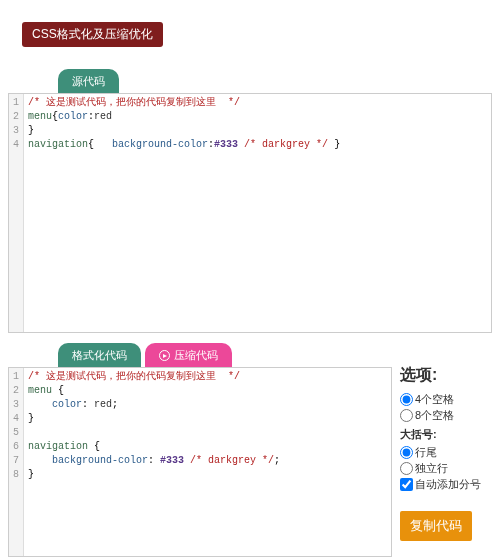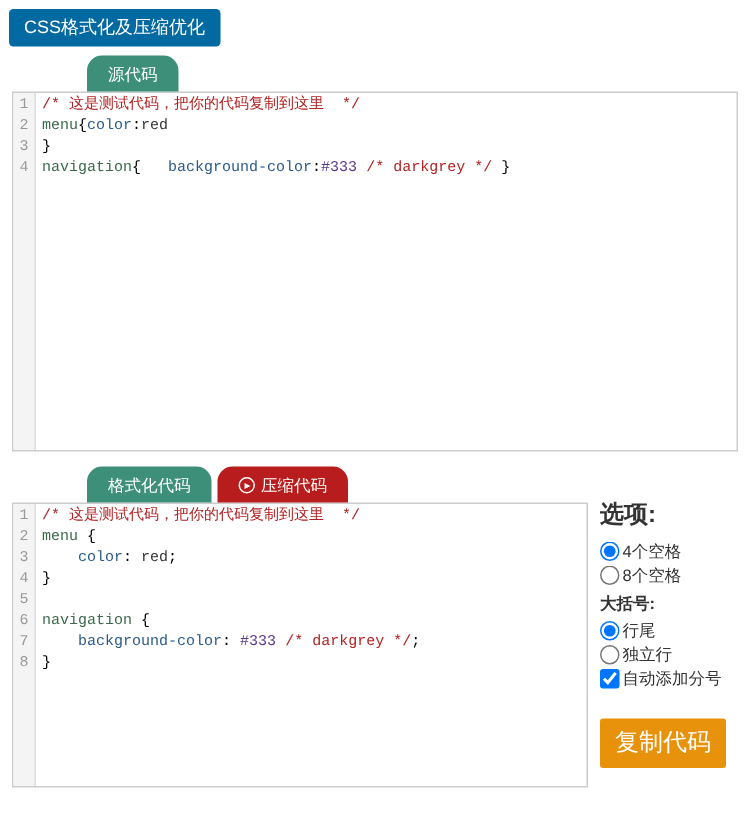--- a/index.html
+++ b/index.html
@@ -1,44 +1,44 @@
 <!DOCTYPE html>
 <html><head>
 <meta charset="utf-8">
 <style>
   * { box-sizing: border-box; margin: 0; padding: 0; }
   body { font-family: Arial, sans-serif; font-size: 11px; background: #fff; width: 500px; }
   
   .header-bar {
-    background: #0369a1;
+    background: #7f1d1d;
     color: #fff;
     padding: 4px 10px;
     font-size: 12px;
     border-radius: 3px;
-    margin: 6px;
+    margin: 22px;
     display: inline-block;
   }
   
   .panel { margin: 0 8px 10px 8px; }
   
   .tabs { display: flex; margin-left: 30px; padding-left: 20px; }
   .tab {
     background: #3e8f7a;
     color: #fff;
     padding: 5px 14px 4px 14px;
     font-size: 11px;
     border-top-left-radius: 10px;
     border-top-right-radius: 10px;
     margin-right: 4px;
     position: relative;
     display: flex;
     align-items: center;
     gap: 4px;
   }
-  .tab.inactive { background: #b91c1c; }
+  .tab.inactive { background: #ec4899; }
   .tab-icon {
     display: inline-flex;
     width: 11px; height: 11px;
     border: 1px solid #fff;
     border-radius: 50%;
     align-items: center;
     justify-content: center;
   }
   .tab-icon::before {
     content: "";
@@ -66,41 +66,41 @@
     min-width: 14px;
   }
   .code { padding: 2px 4px; flex: 1; white-space: pre; overflow: hidden; }
   .editor.top { height: 240px; }
   .editor.bottom { height: 190px; }
   
   .c-comment { color: #b22222; }
   .c-sel { color: #3a6a4a; }
   .c-prop { color: #2a5a8a; }
   .c-val { color: #333; }
-  .c-hex { color: #5a3a8a; }
+  .c-hex { color: #5a3a8a; font-weight: bold; }
   
   .bottom-row { display: flex; gap: 8px; margin: 1px 8px; }
   .bottom-left { flex: 1; }
   .options {
     width: 92px;
     padding-top: 22px;
     font-size: 11px;
     color: #333;
   }
   .options h4 { font-size: 16px; font-weight: bold; margin-bottom: 6px; }
   .opt-group-title { font-weight: bold; margin: 4px 0 3px 0; font-size: 11px; }
   .opt-row { display: flex; align-items: center; gap: 2px; margin: 1px 0; }
   .opt-row input { margin: 0; }
   
   .copy-btn {
     background: #e8910b;
     color: #fff;
     border: none;
     padding: 6px 10px;
-    font-size: 16px;
+    font-size: 13px;
     margin-top: 18px;
     cursor: pointer;
     border-radius: 2px;
   }
 </style>
 </head>
 <body>
 
 
 

